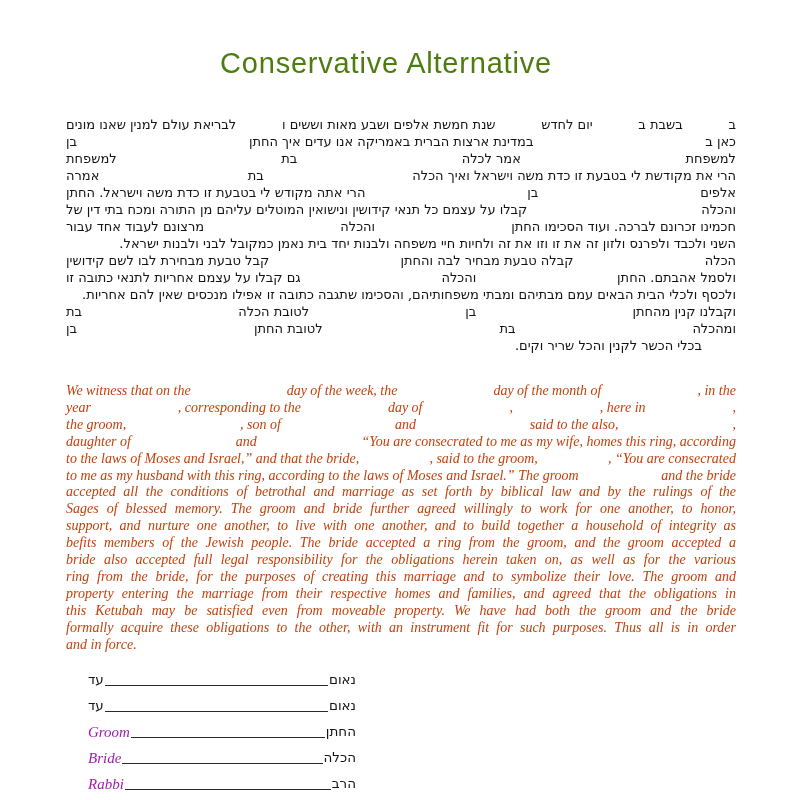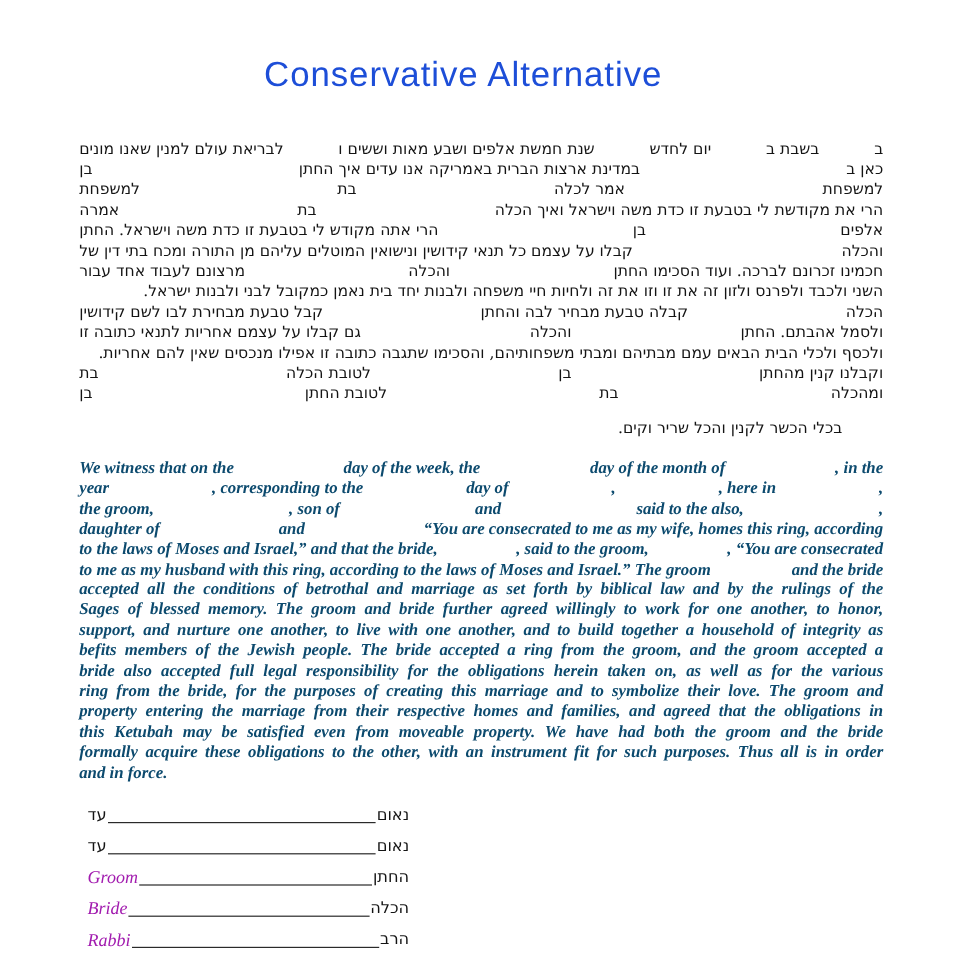--- a/index.html
+++ b/index.html
@@ -18,21 +18,21 @@
   .title {
     position: absolute;
     top: 47px;
     left: 0;
     width: 772px;
     text-align: center;
     font-family: "Liberation Sans", sans-serif;
     font-size: 29px;
     font-weight: 400;
     letter-spacing: 0.8px;
-    color: #1d4ed8;
+    color: #4d7c0f;
     white-space: nowrap;
   }
   
   .heb-block {
     position: absolute;
     top: 116px;
     left: 66px;
     width: 670px;
     direction: rtl;
     font-family: "DejaVu Serif", "DejaVu Sans", sans-serif;
@@ -44,51 +44,49 @@
     display: flex;
     justify-content: space-between;
   }
   .h-line .seg { white-space: nowrap; }
   .h-line.full {
     white-space: nowrap;
   }
   .h-line.endline {
     text-align: right;
     padding-right: 34px;
-    margin-top: 12px;
   }
   
   .eng-block {
     position: absolute;
     top: 383px;
     left: 66px;
     width: 670px;
     font-family: "Liberation Serif", serif;
     font-style: italic;
     font-size: 14px;
     line-height: 16.9px;
-    color: #0c4a6e;
-    font-weight: bold;
+    color: #c2410c;
   }
   .e-line.flexline {
     display: flex;
     justify-content: space-between;
   }
   .e-line .seg { white-space: nowrap; }
   .e-line.full {
     text-align: justify;
     text-align-last: justify;
     white-space: nowrap;
   }
   .e-line.lastline { text-align: left; }
   
   .sig-block {
     position: absolute;
     top: 662px;
-    left: 73px;
+    left: 88px;
     width: 268px;
   }
   .sig-row {
     display: flex;
     align-items: flex-end;
     height: 26px;
   }
   .sig-fill {
     flex: 1;
     border-bottom: 1.2px solid #2a2a2a;

